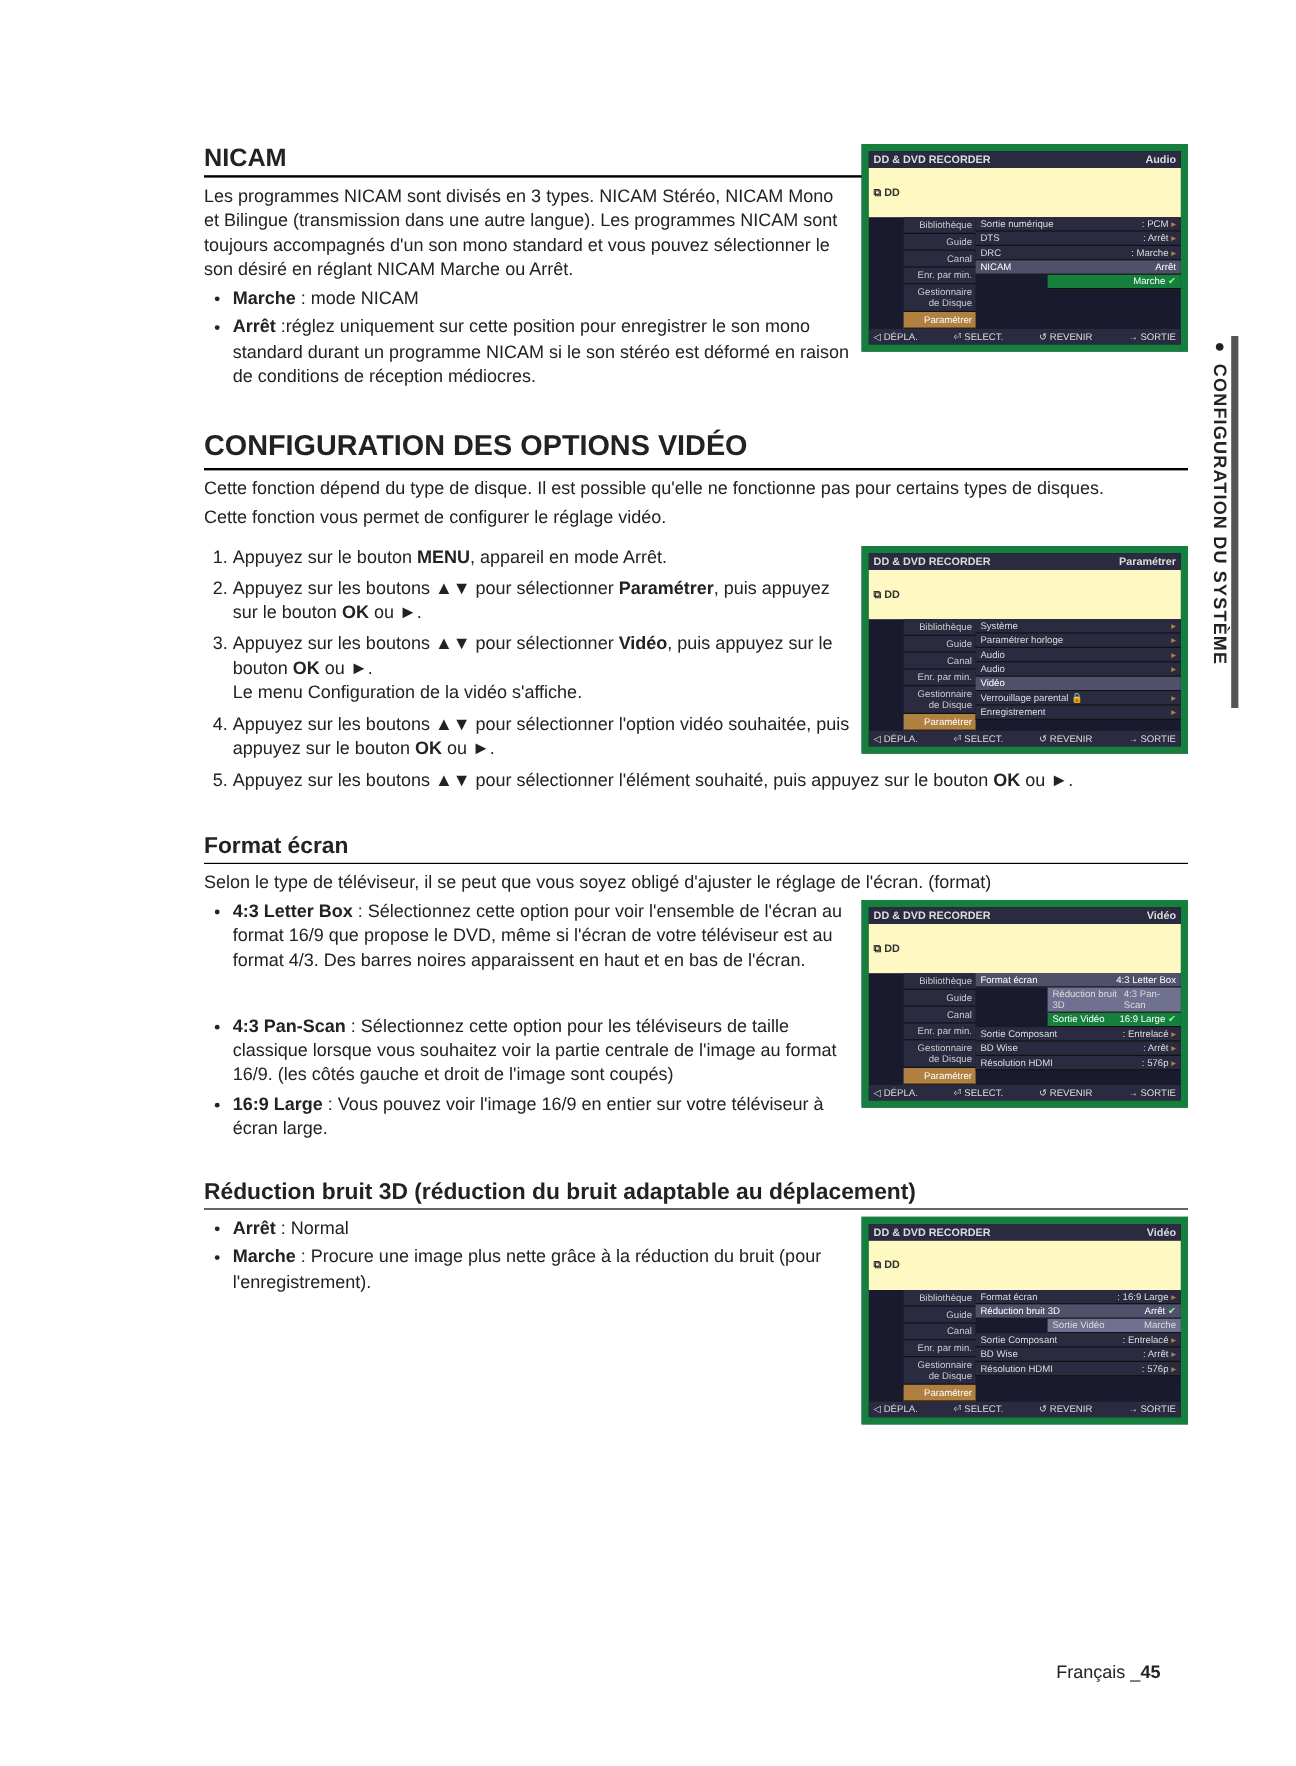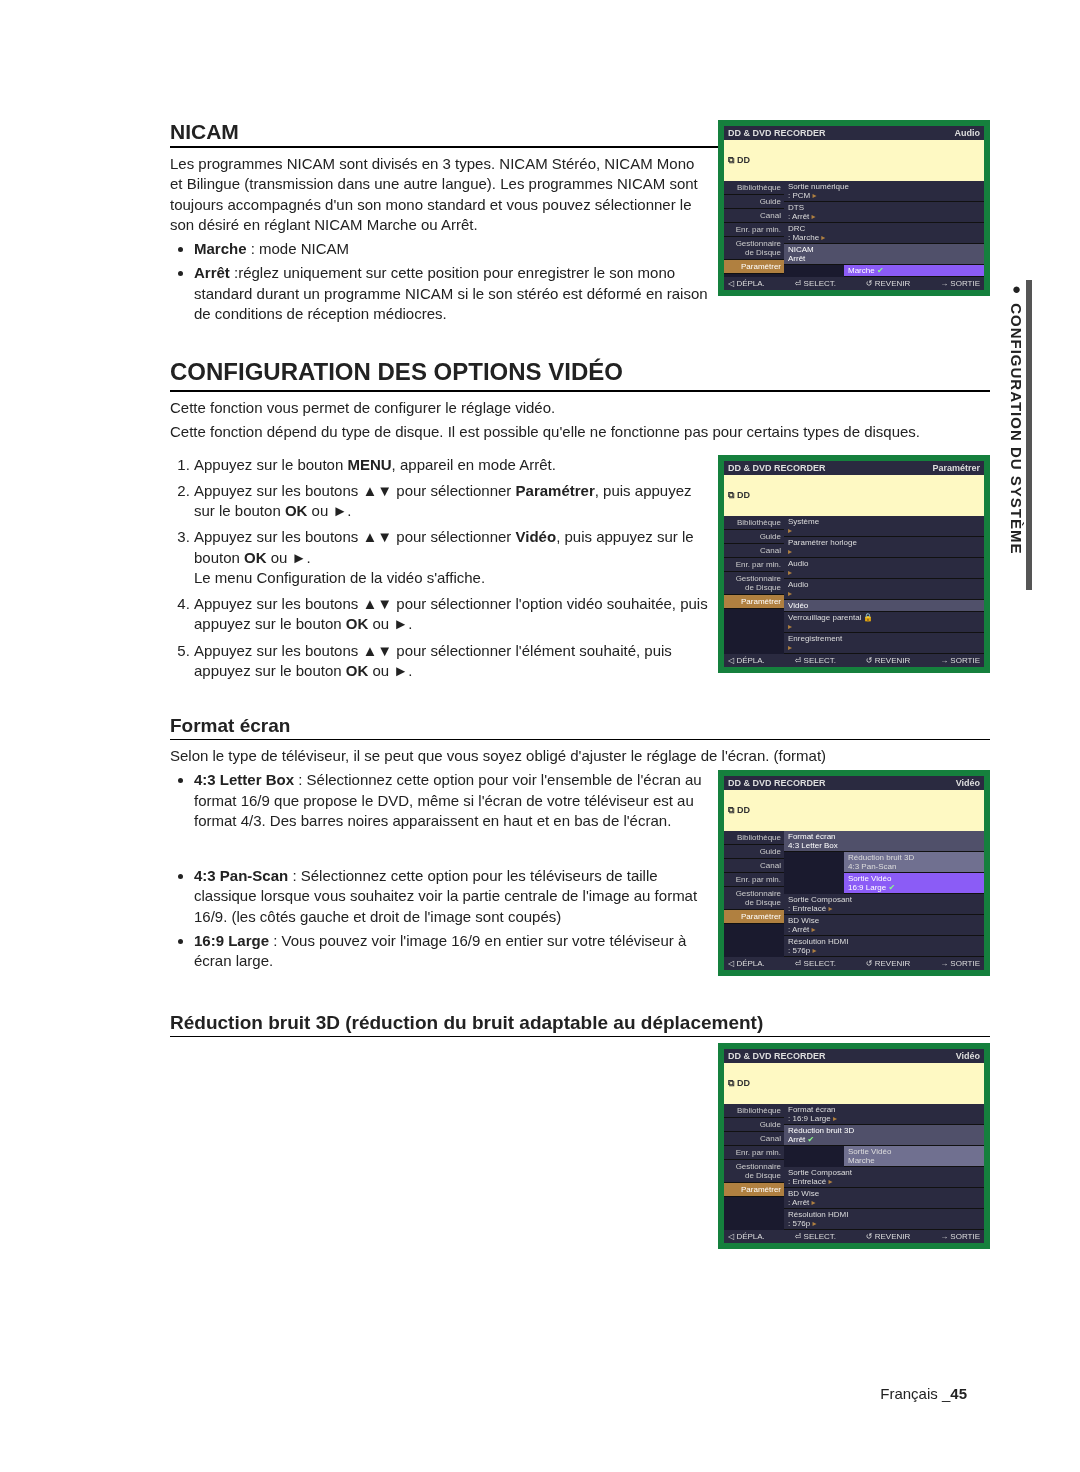--- a/index.html
+++ b/index.html
@@ -72,44 +72,43 @@
     width: 260px;
     background: #1a1a2e;
     border: 6px solid #15803d;
     font-size: 9px;
     color: #ddd;
     margin-left: 10px;
     margin-bottom: 8px;
   }
   .osd .osd-top { background: #2a2a40; padding: 2px 4px; display: flex; justify-content: space-between; font-weight: bold; }
   .osd .osd-sub { background: #fef9c3; color: #333; padding: 15px 4px; font-weight: bold; }
-  .osd .osd-body { display: flex; }
+  .osd .osd-body { display: flex; padding-left: 29px; }
   .osd .osd-nav { width: 60px; }
   .osd .osd-nav .nav-item {
     padding: 2px 3px;
     background: #2a2a40;
     border-bottom: 1px solid #111;
     font-size: 8px;
     color: #ccc;
     text-align: right;
   }
   .osd .osd-nav .nav-sel { background: #b08040; color: #fff; }
   .osd .osd-main { flex: 1; }
   .osd .osd-row {
     display: flex;
     justify-content: space-between;
     padding: 1px 4px;
     background: #2a2a40;
     border-bottom: 1px solid #111;
     font-size: 8px;
-    flex-direction: column;
   }
   .osd .osd-row.hi { background: #50506a; color: #fff; }
   .osd .osd-row.sub-opt { background: #707090; margin-left: 60px; font-size: 8px; }
-  .osd .osd-row.sub-sel { background: #8b5cf6; margin-left: 60px; color: #fff; font-size: 8px; justify-content: flex-end; }
+  .osd .osd-row.sub-sel { background: #15803d; margin-left: 60px; color: #fff; font-size: 8px; }
   .osd .osd-foot {
     background: #2a2a40;
     display: flex;
     justify-content: space-between;
     padding: 2px 4px;
     font-size: 8px;
   }
   .osd .chev { color: #b08040; }
   .osd .check { color: #8f8; }
 
@@ -182,22 +181,22 @@
       <li>
         <span class="b">Marche</span><span> : mode NICAM</span>
       </li>
       <li>
         <span class="b">Arrêt</span><span> :réglez uniquement sur cette position pour enregistrer le son mono standard durant un programme NICAM si le son stéréo est déformé en raison de conditions de réception médiocres.</span>
       </li>
     </ul>
   </div>
 
   <h1 class="big-title">CONFIGURATION DES OPTIONS VIDÉO</h1>
+  <p>Cette fonction dépend du type de disque. Il est possible qu'elle ne fonctionne pas pour certains types de disques.</p>
   <p>Cette fonction vous permet de configurer le réglage vidéo.</p>
-  <p>Cette fonction dépend du type de disque. Il est possible qu'elle ne fonctionne pas pour certains types de disques.</p>
 
   <div class="clearfix" style="margin-top:12px;">
     <div class="osd" id="osd2">
         <div class="osd-top">
           <span>DD &amp; DVD RECORDER</span>
           <span>Paramétrer</span>
         </div>
         <div class="osd-sub">⧉ DD</div>
         <div class="osd-body">
           <div class="osd-nav">
@@ -378,18 +377,26 @@
             </div>
           </div>
         </div>
         <div class="osd-foot">
           <span>◁ DÉPLA.</span>
           <span>⏎ SELECT.</span>
           <span>↺ REVENIR</span>
           <span>→ SORTIE</span>
         </div>
       </div>
+    <ul class="bullets">
+      <li>
+        <span class="b">Arrêt</span><span> : Normal</span>
+      </li>
+      <li>
+        <span class="b">Marche</span><span> : Procure une image plus nette grâce à la réduction du bruit (pour l'enregistrement).</span>
+      </li>
+    </ul>
   </div>
 
   <div class="footer">
     <span>Français _</span><span class="pg">45</span>
   </div>
 </div>
 
 </body></html>

